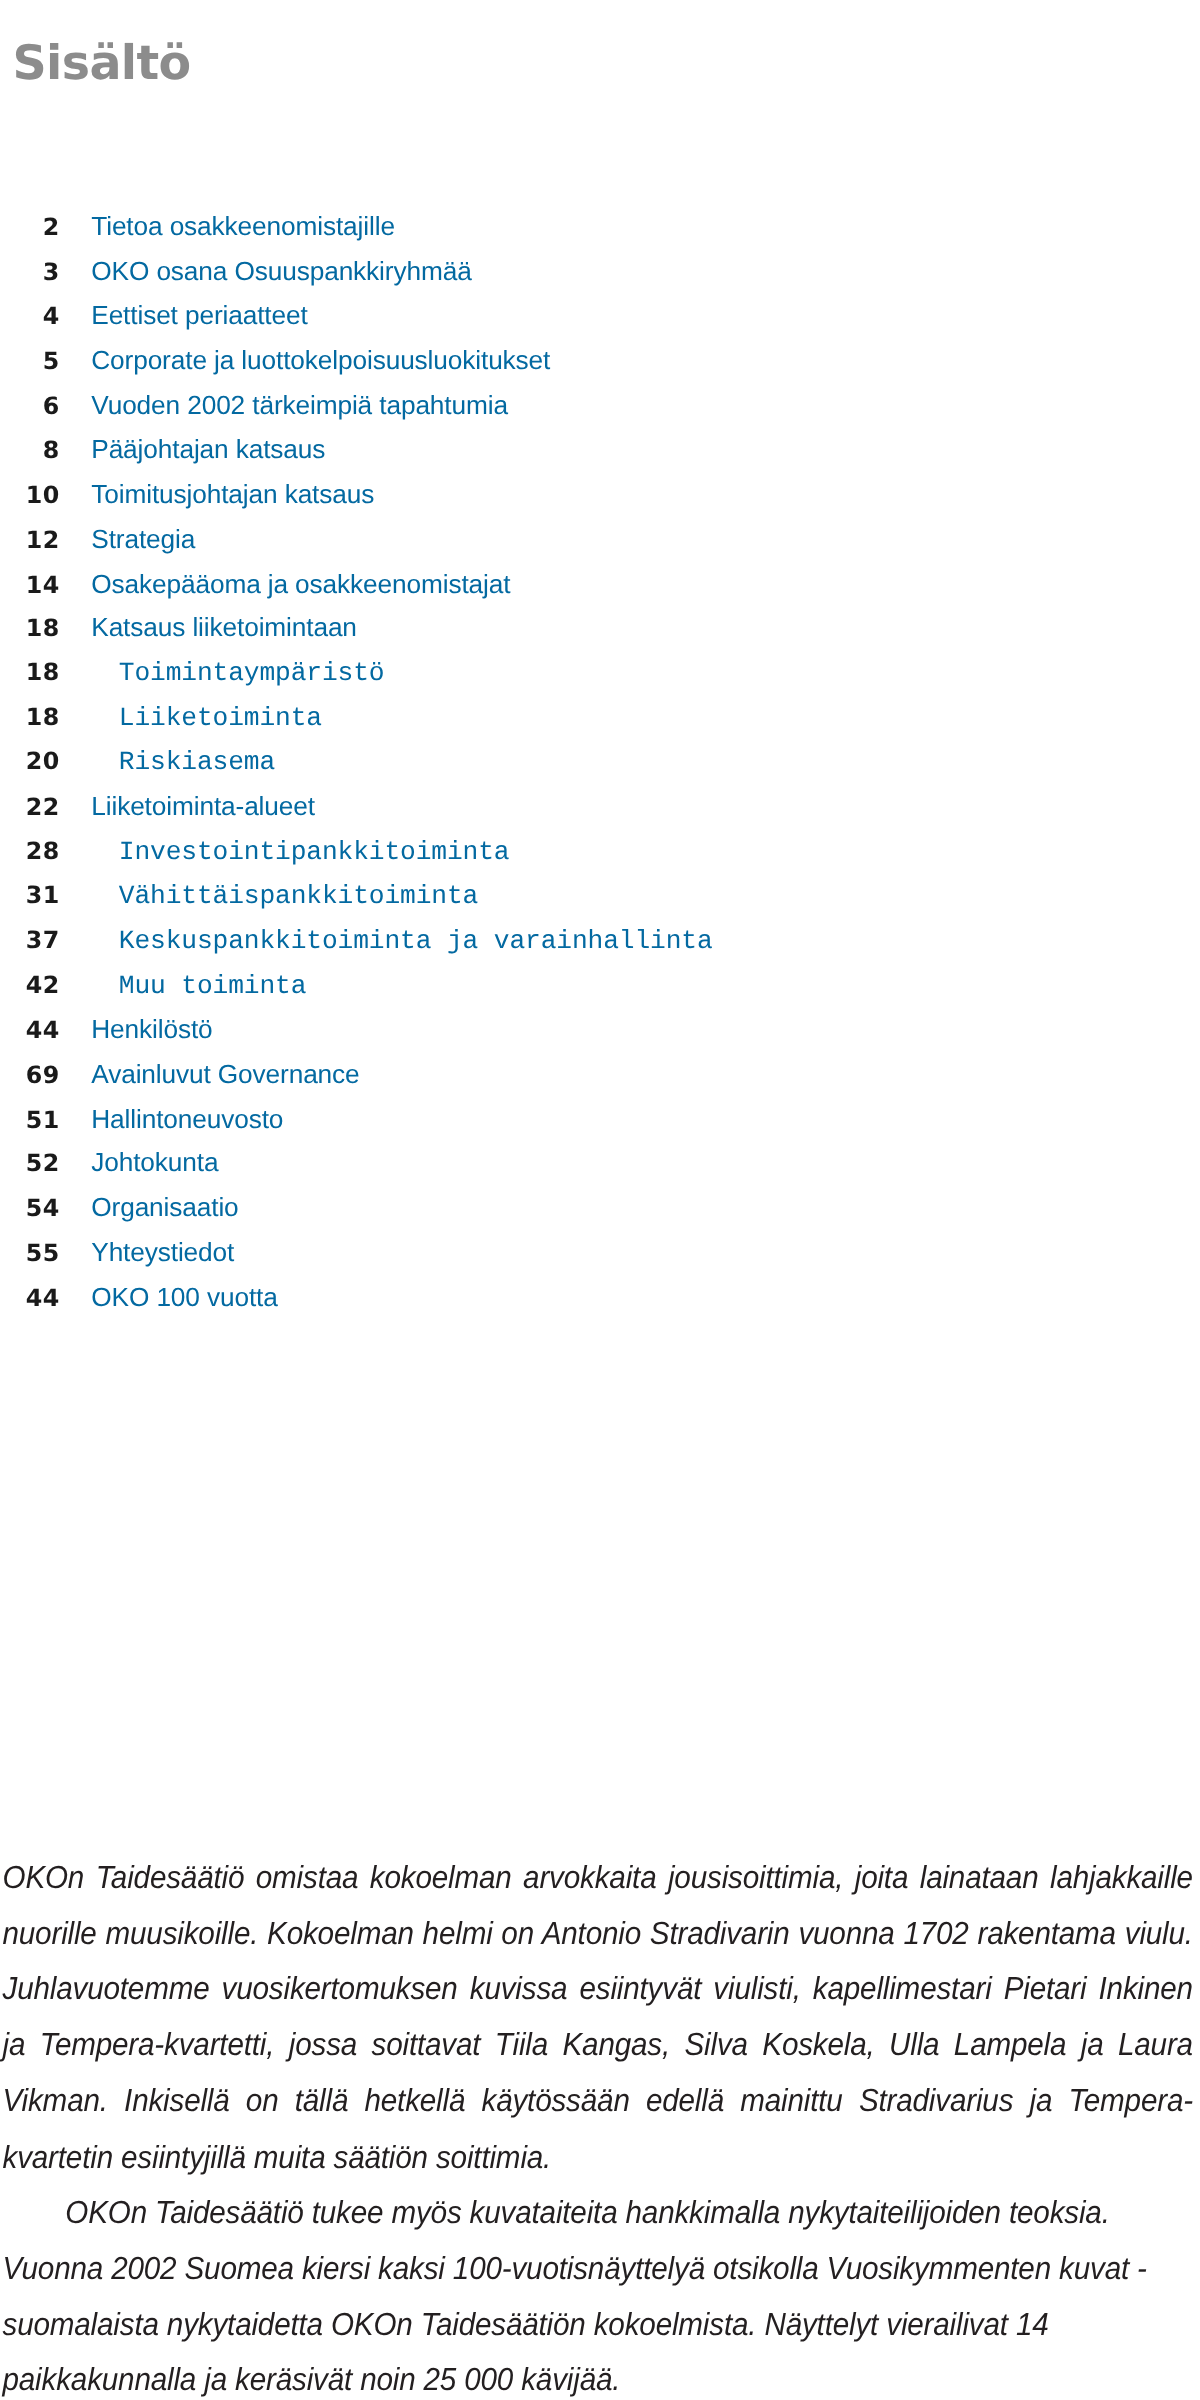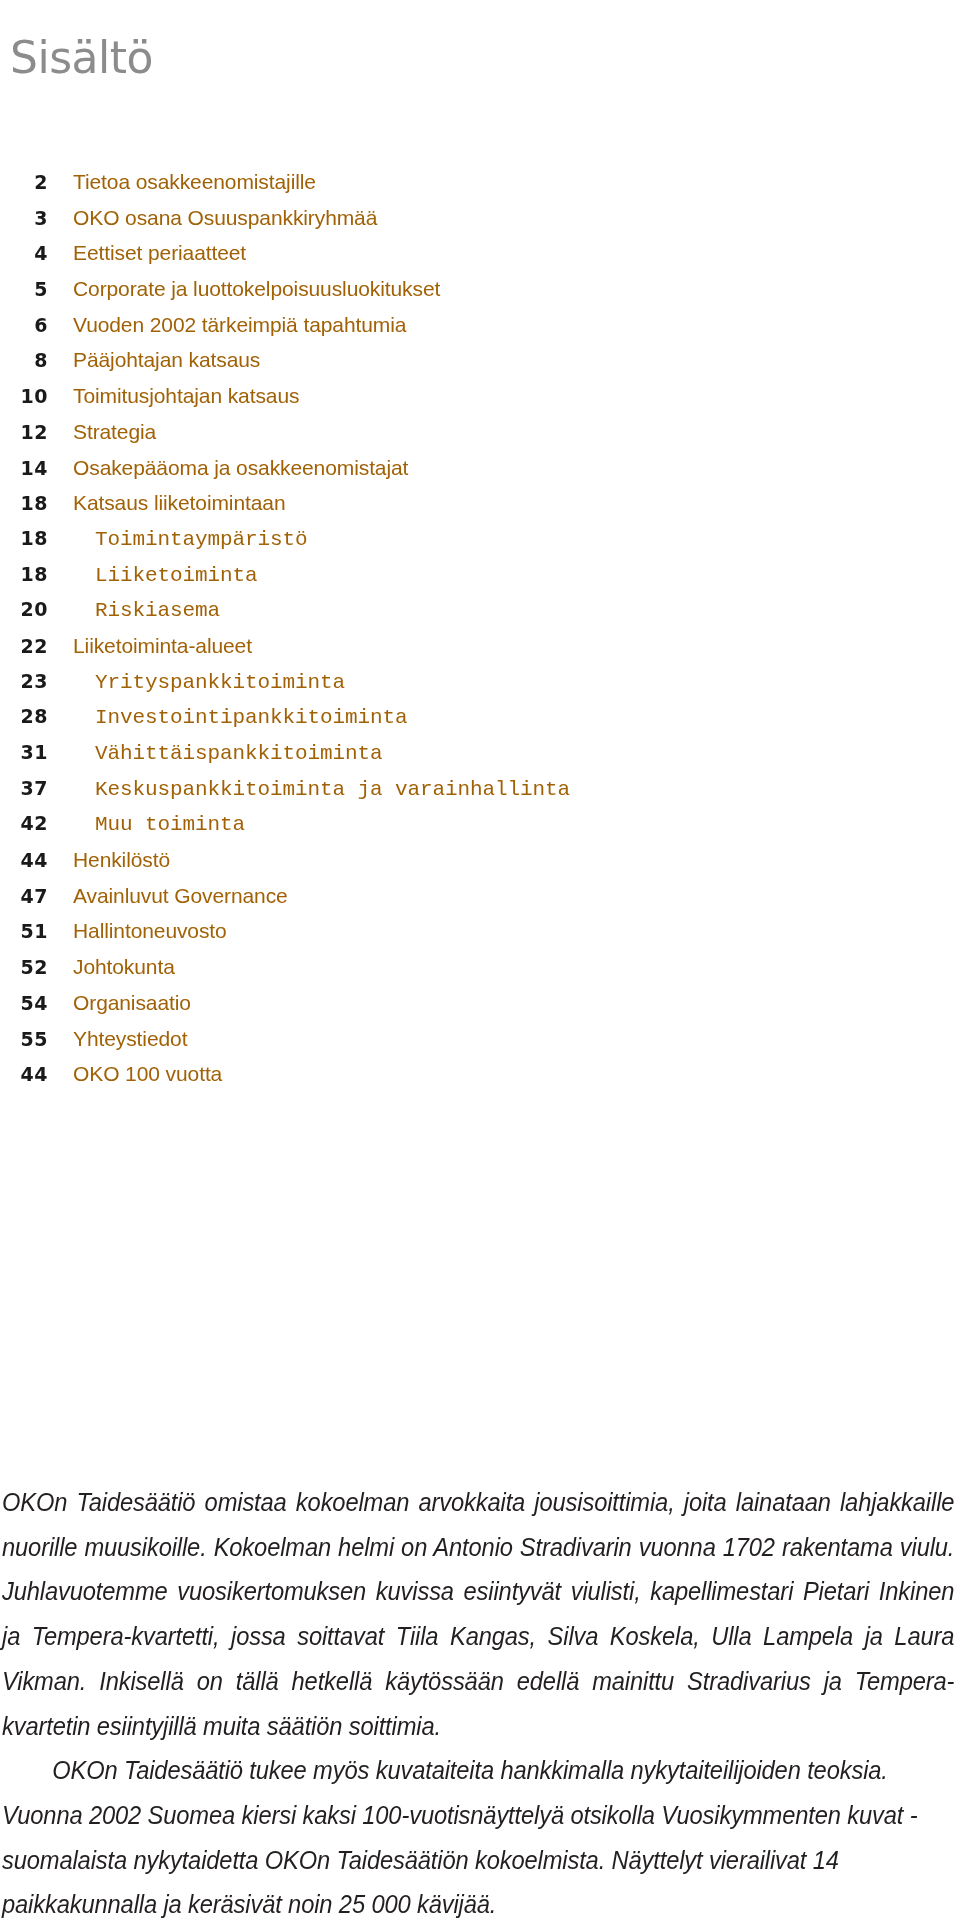--- a/index.html
+++ b/index.html
@@ -22,22 +22,22 @@
     background: #ffffff;
     overflow: hidden;
   }
 
   
   .page-title {
     position: absolute;
     left: 10px;
     top: 6px;
     font-family: "DejaVu Sans", sans-serif;
-    font-size: 44px;
-    font-weight: normal;
+    font-size: 38px;
+    font-weight: bold;
     letter-spacing: -0.5px;
     color: #8c8c8c;
     line-height: 1.05;
   }
 
   
   .toc {
     position: absolute;
     left: 0;
     top: 170px;
@@ -56,21 +56,21 @@
     font-family: "DejaVu Sans", sans-serif;
     font-size: 19px;
     font-weight: bold;
     color: #1a1a1a;
     letter-spacing: 0.5px;
   }
   .toc-label {
     font-family: "Liberation Sans", sans-serif;
     font-size: 21px;
     font-weight: 300;
-    color: #a16207;
+    color: #0369a1;
     padding-left: 25px;
     letter-spacing: -0.1px;
   }
   .toc-row.indent .toc-label {
     padding-left: 47px;
     font-family: Liberation Mono, monospace;
   }
 
   
   .body-copy {
@@ -159,45 +159,41 @@
       </div>
       <div class="toc-row indent">
         <span class="toc-num">20</span>
         <span class="toc-label">Riskiasema</span>
       </div>
       <div class="toc-row">
         <span class="toc-num">22</span>
         <span class="toc-label">Liiketoiminta-alueet</span>
       </div>
       <div class="toc-row indent">
-        <span class="toc-num">23</span>
-        <span class="toc-label">Yrityspankkitoiminta</span>
-      </div>
-      <div class="toc-row indent">
         <span class="toc-num">28</span>
         <span class="toc-label">Investointipankkitoiminta</span>
       </div>
       <div class="toc-row indent">
         <span class="toc-num">31</span>
         <span class="toc-label">Vähittäispankkitoiminta</span>
       </div>
       <div class="toc-row indent">
         <span class="toc-num">37</span>
         <span class="toc-label">Keskuspankkitoiminta ja varainhallinta</span>
       </div>
       <div class="toc-row indent">
         <span class="toc-num">42</span>
         <span class="toc-label">Muu toiminta</span>
       </div>
       <div class="toc-row">
         <span class="toc-num">44</span>
         <span class="toc-label">Henkilöstö</span>
       </div>
       <div class="toc-row">
-        <span class="toc-num">47</span>
+        <span class="toc-num">69</span>
         <span class="toc-label">Avainluvut Governance</span>
       </div>
       <div class="toc-row">
         <span class="toc-num">51</span>
         <span class="toc-label">Hallintoneuvosto</span>
       </div>
       <div class="toc-row">
         <span class="toc-num">52</span>
         <span class="toc-label">Johtokunta</span>
       </div>

